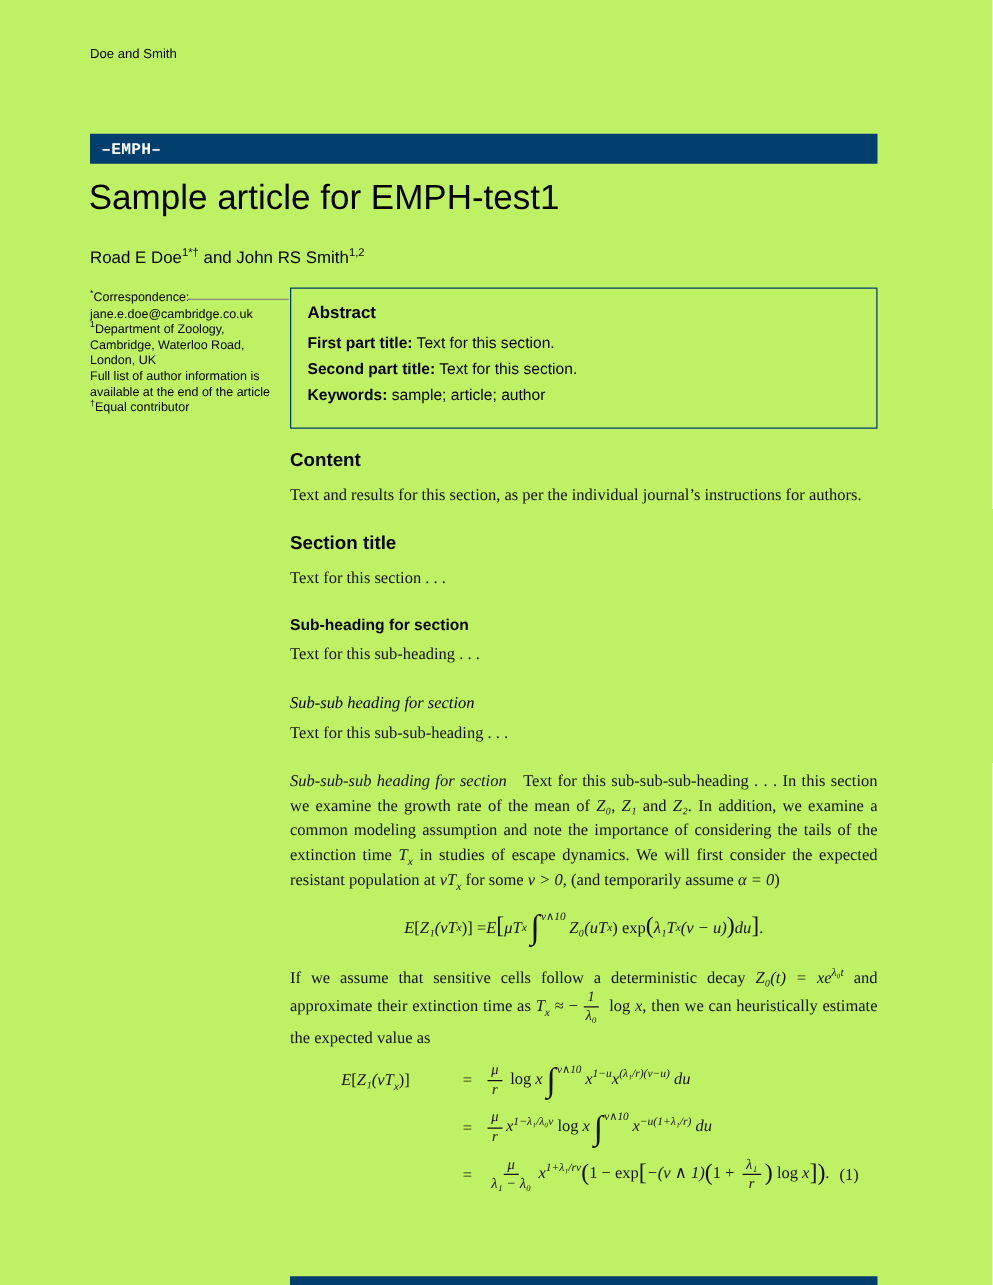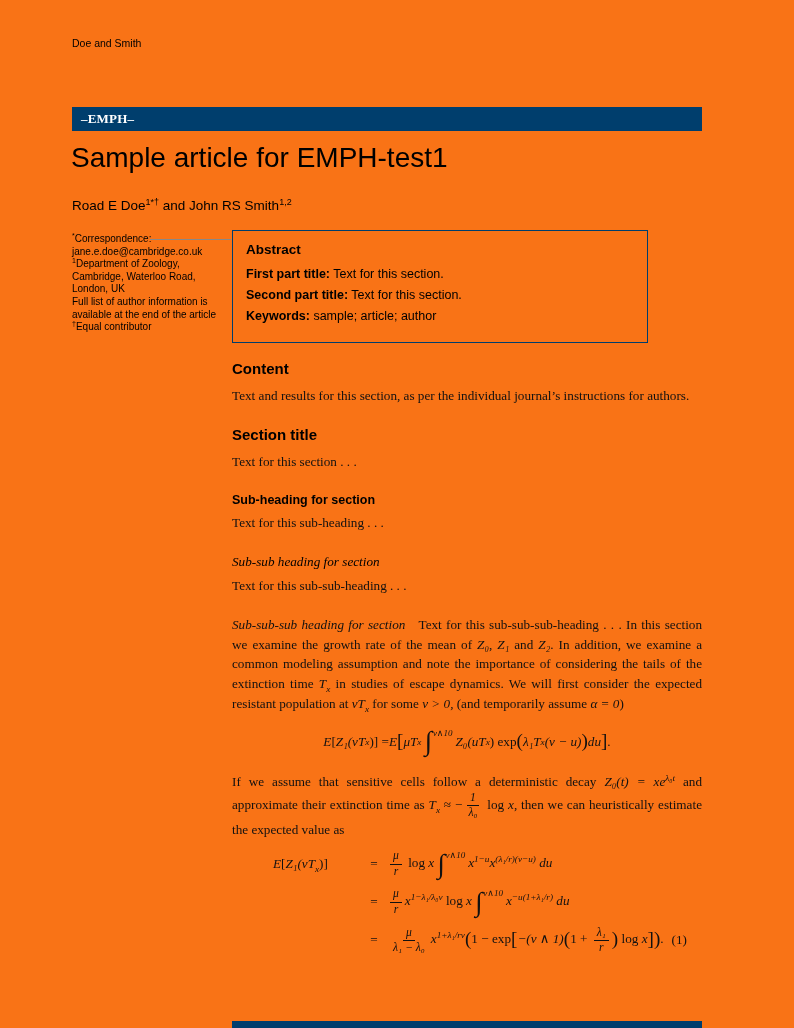--- a/index.html
+++ b/index.html
@@ -1,29 +1,29 @@
 <!DOCTYPE html>
 <html style="--navy: #003e6d;"><head>
 <meta charset="utf-8">
 <style>
   :root{ --navy:#003e6d; }
   *{ box-sizing:border-box; }
   html,body{ margin:0; padding:0; background:#ffffff; }
   .page{
-    position:relative; width:794px; height:1028px; background:#f97316; overflow:hidden;
+    position:relative; width:794px; height:1028px; background:#bef264; overflow:hidden;
     font-family:"Liberation Serif","DejaVu Serif",serif; color:#111;
   }
   .running-head{
     position:absolute; left:72px; top:37px;
     font-family:"Liberation Sans","DejaVu Sans",sans-serif; font-size:10.5px; color:#000;
   }
   .banner{
     position:absolute; left:72px; top:107px; width:630px; height:24px;
     background:var(--navy); color:#fff; display:flex; align-items:center;
-    padding-left:9px; font-family:Liberation Serif, serif;
+    padding-left:9px; font-family:Liberation Mono, monospace;
     font-weight:bold; font-size:13px; letter-spacing:0.2px;
   }
   .title{
     position:absolute; left:71px; top:141px; margin:0;
     font-family:"Liberation Sans","DejaVu Sans",sans-serif;
     font-weight:400; font-size:28px; color:#000; line-height:1.2;
   }
   .authors{
     position:absolute; left:72px; top:198px;
     font-family:"Liberation Sans","DejaVu Sans",sans-serif; font-size:13.5px; color:#000;
@@ -33,21 +33,21 @@
     position:absolute; left:150px; top:239px; width:81px; height:1px; background:#888;
   }
   .sidebar{
     position:absolute; left:72px; top:233px; width:162px;
     font-family:"Liberation Sans","DejaVu Sans",sans-serif;
     font-size:10px; line-height:12.6px; color:#000;
   }
   .sb-line{ white-space:nowrap; }
   .sb-line sup{ font-size:7px; line-height:0; }
   .abstract{
-    position:absolute; left:232px; top:230px; width:416px;
+    position:absolute; left:232px; top:230px; width:470px;
     border:1.6px solid var(--navy); padding:9px 13px 12px;
     font-family:"Liberation Sans","DejaVu Sans",sans-serif; font-size:12.5px; color:#000;
   }
   .abs-heading{ font-weight:bold; font-size:13.5px; margin:2px 0 10px; }
   .abs-line{ margin:6px 0 7px; }
   .bd{ font-weight:bold; }
   .main{
     position:absolute; left:232px; top:358px; width:470px;
     font-size:13.2px; line-height:1.5; text-align:justify; color:#111;
   }

